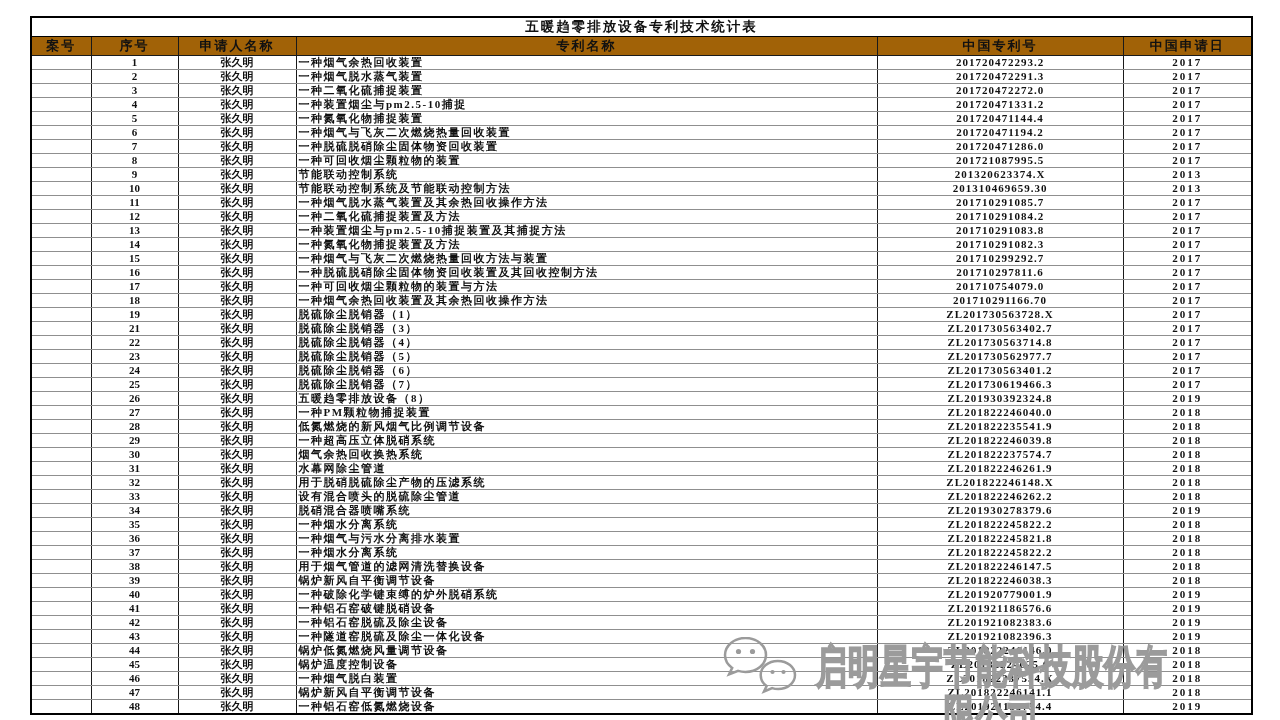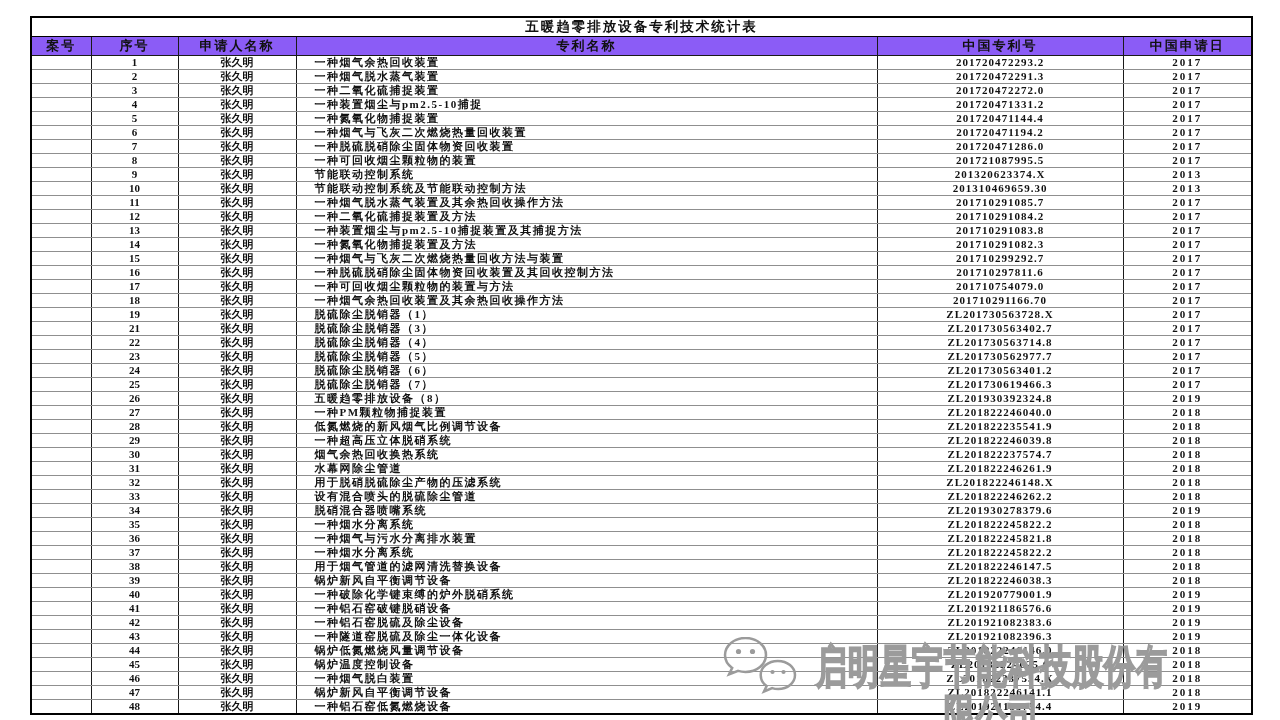--- a/index.html
+++ b/index.html
@@ -2,26 +2,26 @@
 <html><head>
 <meta charset="utf-8">
 <style>
   html,body{margin:0;padding:0;width:1280px;height:720px;background:#ffffff;overflow:hidden;
     font-family:"Liberation Serif","DejaVu Serif",serif;font-weight:bold;color:#111;}
   .page{position:relative;width:1180px;height:720px;}
   .table-wrap{position:absolute;left:30px;top:16px;width:1221px;}
   table{border-collapse:collapse;table-layout:fixed;width:100%;border:2px solid #000;}
   th,td{padding:0;margin:0;overflow:hidden;white-space:nowrap;}
   .title-cell{height:15px;font-size:13.5px;text-align:center;border-bottom:1.5px solid #000;letter-spacing:2px;}
-  .hdr th{background:#8b5cf6;height:17px;font-size:13px;text-align:center;
+  .hdr th{background:#a16207;height:17px;font-size:13px;text-align:center;
     border:1px solid #1a1a1a;letter-spacing:2px;}
   tbody td{height:13px;line-height:13px;font-size:11px;text-align:center;
     border-left:1px solid #1a1a1a;border-right:1px solid #1a1a1a;
     border-top:1px solid #8f8f8f;border-bottom:1px solid #8f8f8f;}
-  tbody td.c3{text-align:left;padding-left:18px;letter-spacing:1.5px;}
+  tbody td.c3{text-align:left;padding-left:2px;letter-spacing:1.5px;}
   tbody td.c4{letter-spacing:1px;}
   tbody td.c5{letter-spacing:2px;margin-top:32px;}
   .watermark{position:absolute;left:722px;top:637px;display:flex;align-items:flex-start;
     pointer-events:none;z-index:5;text-align:center;}
   .wm-text{font-size:31px;line-height:34px;letter-spacing:1px;font-weight:bold;
     color:rgba(255,255,255,0.14);-webkit-text-stroke:1.3px #9b9b9b;
     transform:scaleY(1.45);transform-origin:top left;margin-left:4px;margin-top:6px;}
   .wm-logo{flex:0 0 auto;}
 </style>
 </head>

